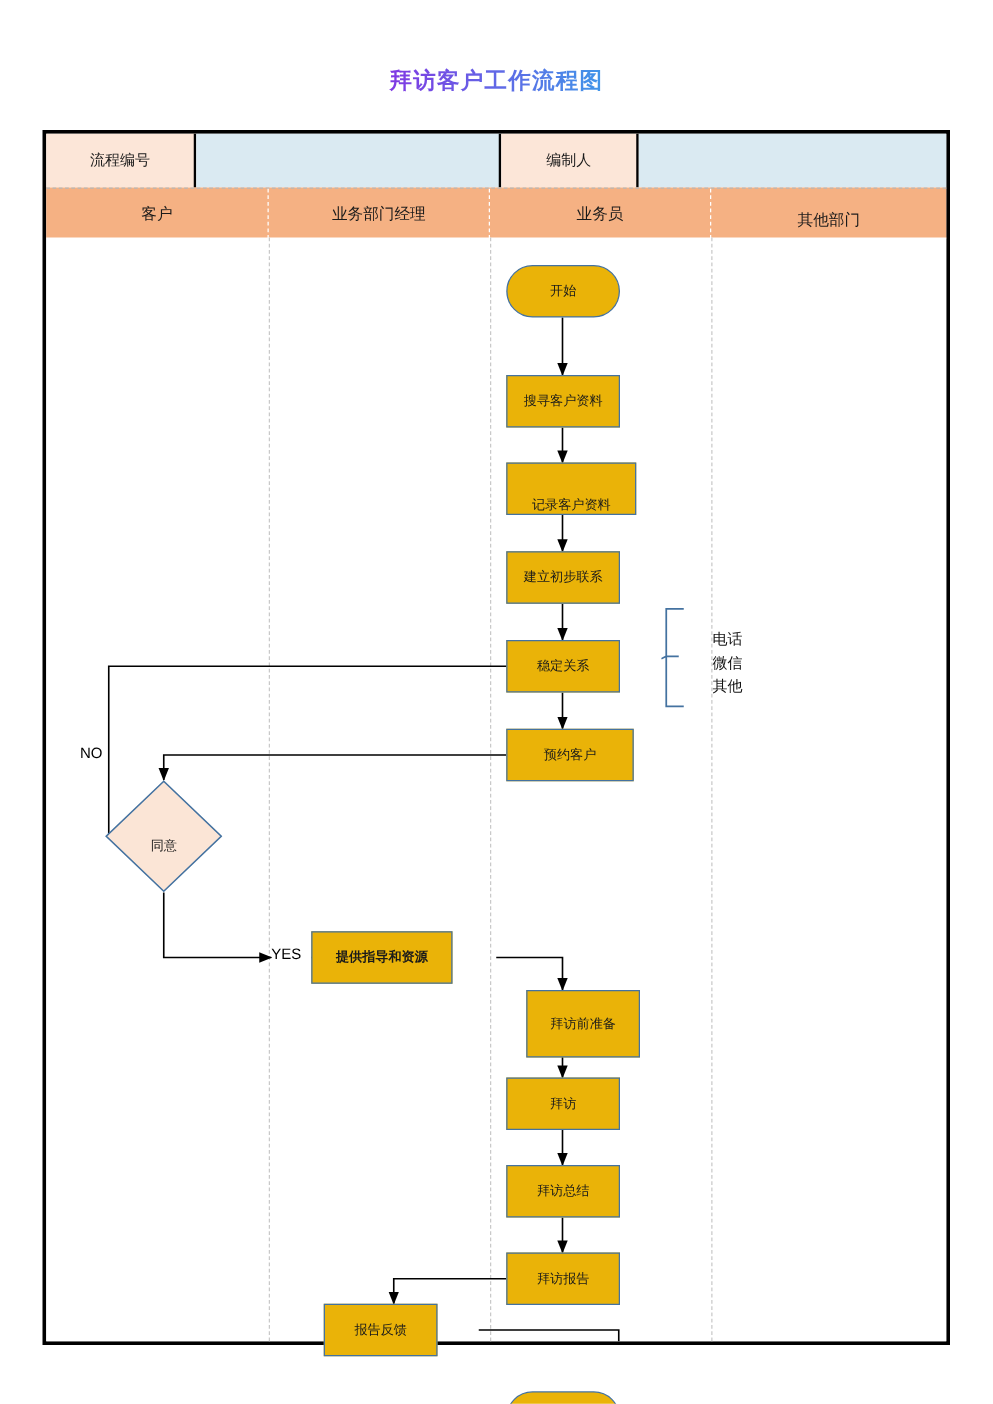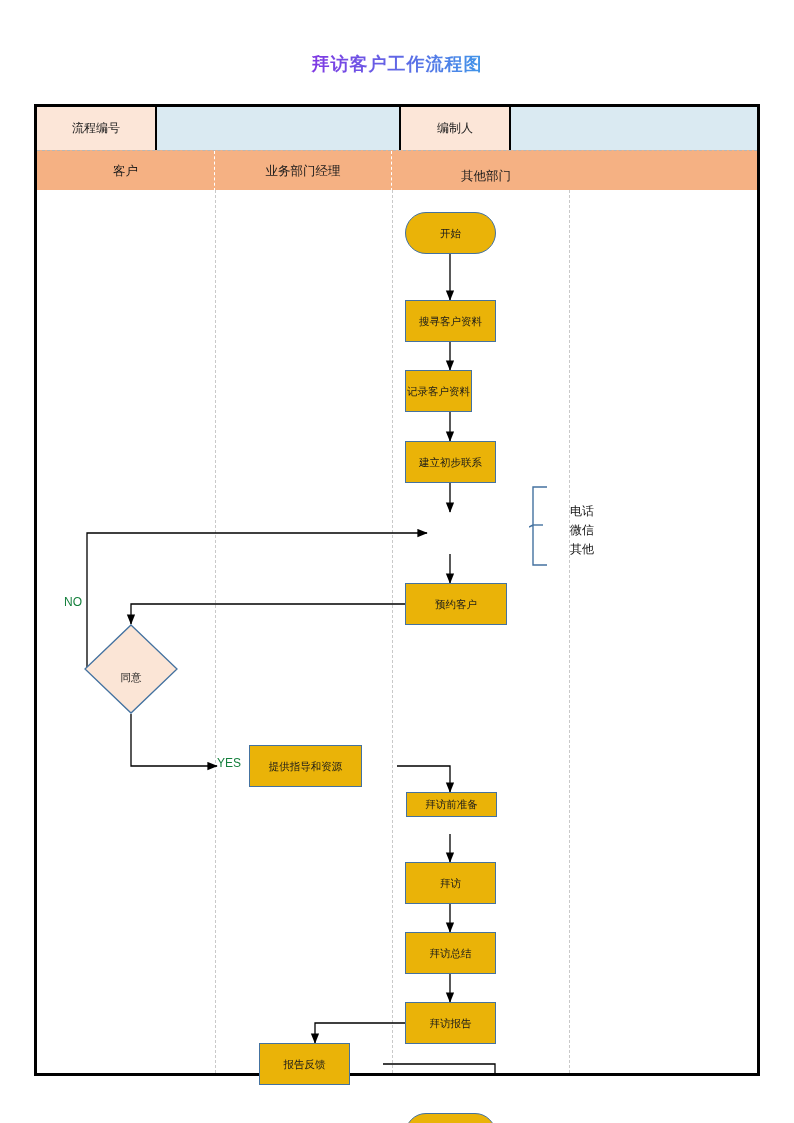--- a/index.html
+++ b/index.html
@@ -156,41 +156,42 @@
   .anno {
     position: absolute;
     font-size: 12px;
     color: #111;
     line-height: 1.6;
     white-space: pre;
   }
   .edge-label {
     position: absolute;
     font-size: 12px;
-    color: #15803d;
+    color: #000000;
     font-family: "Liberation Sans", sans-serif;
   }
 </style>
 </head>
 <body>
 
 <div id="title">拜访客户工作流程图</div>
 
 <div id="frame">
 
   <div id="inforow">
     <div class="info-label" style="width:120px;">流程编号</div>
     <div class="info-value" style="width:244px;"></div>
     <div class="info-label" style="width:110px;">编制人</div>
     <div class="info-value last" style="width:246px;"></div>
   </div>
 
   <div id="laneheader">
     <div class="lane-head-cell" style="width:178px;">客户</div>
     <div class="lane-head-cell" style="width:177px;">业务部门经理</div>
+    <div class="lane-head-cell" style="width:177px;">业务员</div>
     <div class="lane-head-cell last" style="width:188px;">其他部门</div>
   </div>
 
   <div id="lanebody">
 
     <div class="lane-divider" style="left:178px;"></div>
     <div class="lane-divider" style="left:355px;"></div>
     <div class="lane-divider" style="left:532px;"></div>
 
     <svg id="wires" viewBox="0 0 720 883" width="720" height="883">
@@ -245,45 +246,48 @@
     <div class="edge-label" style="left:180px; top:566px;">YES</div>
 
     <div class="node terminator" style="left:368px; top:22px; width:91px; height:42px;">
       <span>开始</span>
     </div>
 
     <div class="node" style="left:368px; top:110px; width:91px; height:42px;">
       <span>搜寻客户资料</span>
     </div>
 
-    <div class="node" style="left:368px; top:180px; width:67px; height:42px;">
+    <div class="node" style="left:368px; top:180px; width:104px; height:42px;align-items:flex-end;">
       <span>记录客户资料</span>
     </div>
 
     <div class="node" style="left:368px; top:251px; width:91px; height:42px;">
       <span>建立初步联系</span>
     </div>
 
+    <div class="node" style="left:368px; top:322px; width:91px; height:42px;">
+      <span>稳定关系</span>
+    </div>
 
     <div class="node" style="left:368px; top:393px; width:102px; height:42px;">
       <span>预约客户</span>
     </div>
 
     <div class="node diamond" style="left:47px; top:434px; width:94px; height:90px;">
       <svg class="diamond-shape" viewBox="0 0 94 90" preserveAspectRatio="none">
         <polygon points="47,1 93,45 47,89 1,45" fill="#FBE5D6" stroke="#4472A0" stroke-width="1.3"></polygon>
       </svg>
       <span class="diamond-label">同意</span>
     </div>
 
-    <div class="node" style="left:212px; top:555px; width:113px; height:42px;">
+    <div class="node" style="left:212px; top:555px; width:113px; height:42px;font-weight:bold;">
       <span>提供指导和资源</span>
     </div>
 
-    <div class="node" style="left:369px; top:602px; width:91px; height:25px;">
+    <div class="node" style="left:384px; top:602px; width:91px; height:54px;">
       <span>拜访前准备</span>
     </div>
 
     <div class="node" style="left:368px; top:672px; width:91px; height:42px;">
       <span>拜访</span>
     </div>
 
     <div class="node" style="left:368px; top:742px; width:91px; height:42px;">
       <span>拜访总结</span>
     </div>

